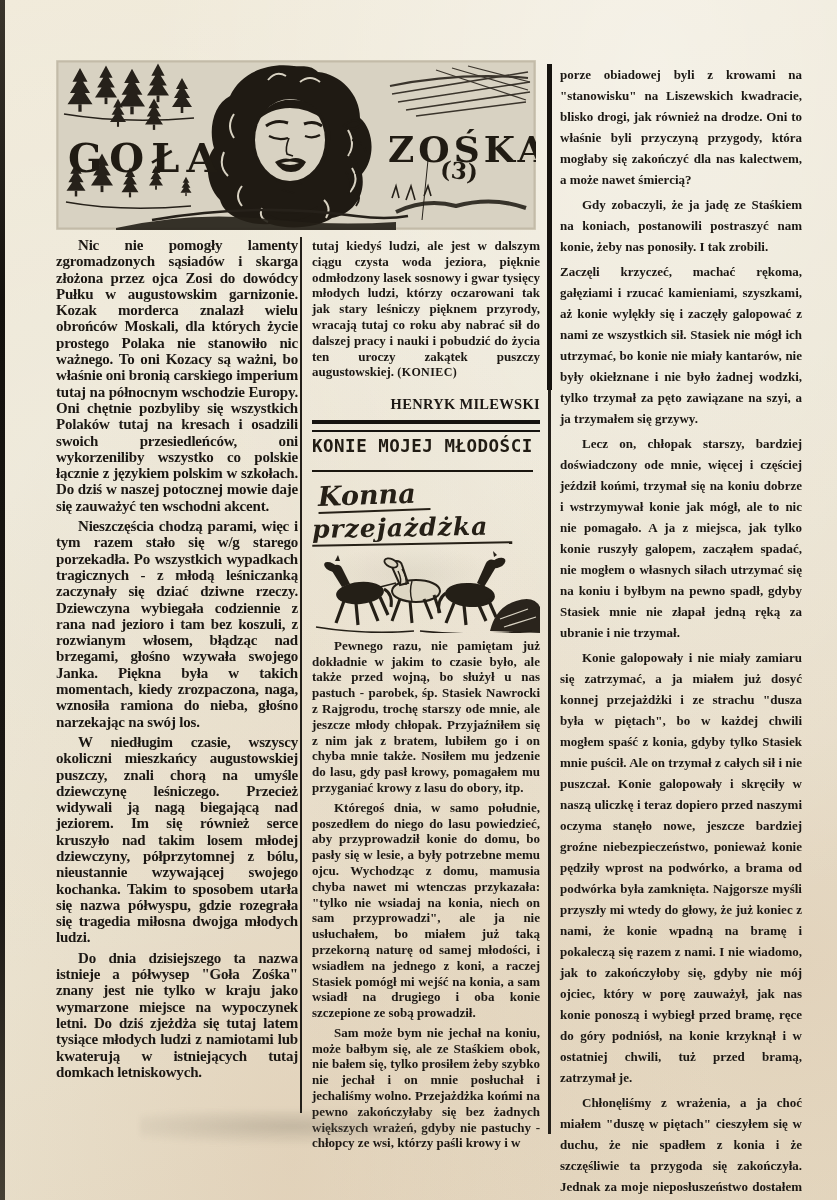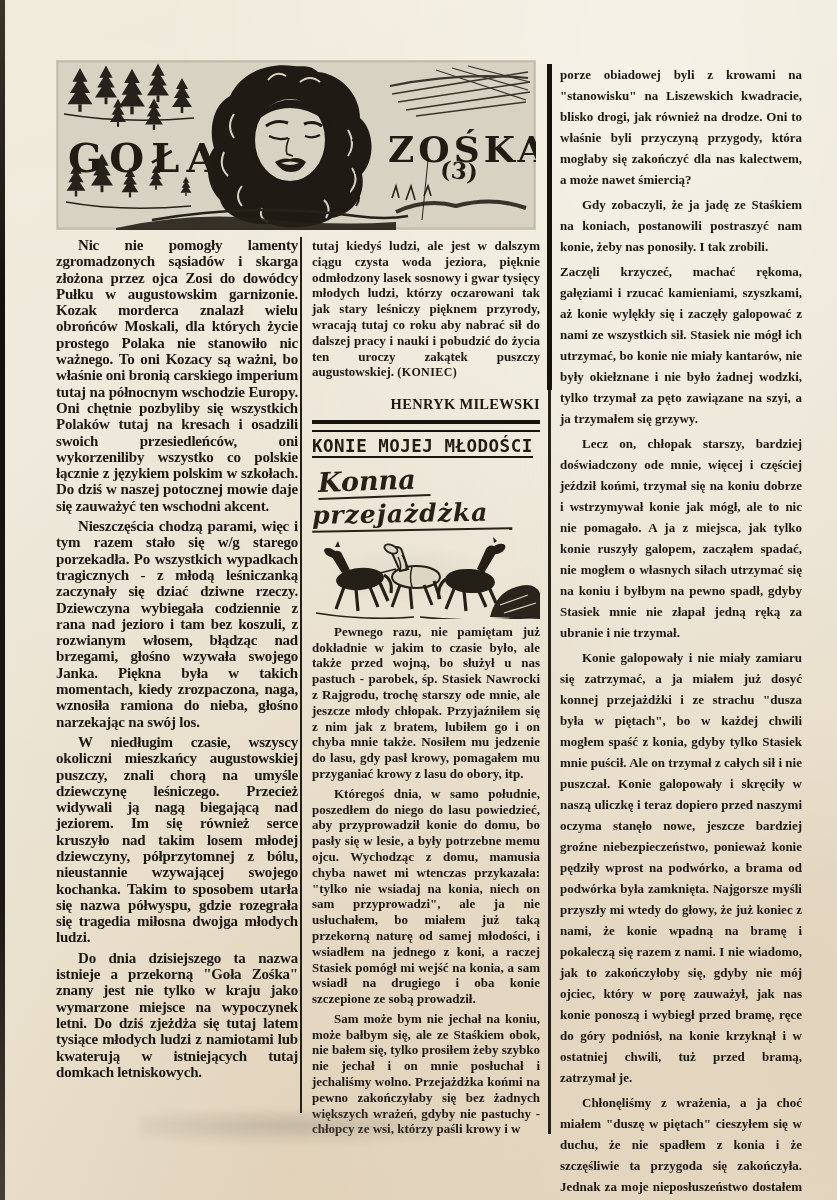--- a/index.html
+++ b/index.html
@@ -25,21 +25,21 @@
   .col2{left:312px;top:238px;width:228px;font-size:13px;line-height:15.8px;font-weight:bold;}
   .col3{left:560px;top:64px;width:242px;font-size:13px;line-height:21px;font-weight:bold;}
   .vrule{position:absolute;background:#24201a;}
   .vrule1{left:300px;top:237px;width:2px;height:876px;}
   .vrule2a{left:547px;top:64px;width:5px;height:326px;background:#15120e;}
   .vrule2b{left:548px;top:390px;width:3px;height:744px;}
   .byline{text-align:right;font-weight:bold;font-size:14.5px;letter-spacing:0.3px;margin-top:16px;}
   .koniec{font-size:12px;letter-spacing:0.4px;margin-top:32px;}
   .double-rule{height:6px;border-top:4px solid #16130f;border-bottom:2px solid #16130f;margin:7px 0 5px;}
   .section-header{font-family:"DejaVu Sans Mono", monospace;font-weight:bold;font-size:17.5px;
-    letter-spacing:0.5px;border-bottom:2px solid #1a160f;display:inline-block;padding-bottom:1px;
+    letter-spacing:0.5px;border-bottom:2px solid #1a160f;display:inline-block;padding-bottom:15px;
     margin:2px 0 2px;white-space:nowrap;color:#211c14;}
   .hand{font-family:"DejaVu Serif", serif;font-style:italic;font-weight:bold;color:#262017;}
   .hand1{font-size:27px;transform:rotate(-2deg);width:112px;border-bottom:2px solid #262017;
     margin:6px 0 1px 6px;line-height:30px;}
   .hand2{font-size:25px;transform:rotate(-1deg);width:200px;border-bottom:2px solid #262017;
     margin:1px 0 4px 0;letter-spacing:1px;line-height:30px;}
   .horses{display:block;margin:3px 0 5px;}
   .smudge{position:absolute;left:140px;top:1110px;width:360px;height:36px;
     background:radial-gradient(ellipse at 42% 45%, rgba(125,118,102,0.30), rgba(125,118,102,0) 70%);
     filter:blur(2px);}
@@ -122,21 +122,21 @@
       <text x="12" y="112" font-family="'DejaVu Serif', serif" font-size="40" font-weight="bold" letter-spacing="7" fill="#201b13">GOŁA</text>
       <text x="332" y="102" font-family="'DejaVu Serif', serif" font-size="36" font-weight="bold" letter-spacing="4" fill="#201b13">ZOŚKA</text>
       <text x="384" y="118" font-family="'DejaVu Serif', serif" font-size="23" font-weight="bold" fill="#201b13" transform="rotate(6 395 112)">(3)</text>
     </svg>
   </div>
 
   <div class="col col1">
     <p class="ind">Nic nie pomogły lamenty zgromadzonych sąsiadów i skarga złożona przez ojca Zosi do dowódcy Pułku w augustowskim garnizonie. Kozak morderca znalazł wielu obrońców Moskali, dla których życie prostego Polaka nie stanowiło nic ważnego. To oni Kozacy są ważni, bo właśnie oni bronią carskiego imperium tutaj na północnym wschodzie Europy. Oni chętnie pozbyliby się wszystkich Polaków tutaj na kresach i osadzili swoich przesiedleńców, oni wykorzeniliby wszystko co polskie łącznie z językiem polskim w szkołach. Do dziś w naszej potocznej mowie daje się zauważyć ten wschodni akcent.</p>
     <p class="ind">Nieszczęścia chodzą parami, więc i tym razem stało się w/g starego porzekadła. Po wszystkich wypadkach tragicznych - z młodą leśniczanką zaczynały się dziać dziwne rzeczy. Dziewczyna wybiegała codziennie z rana nad jezioro i tam bez koszuli, z rozwianym włosem, błądząc nad brzegami, głośno wzywała swojego Janka. Piękna była w takich momentach, kiedy zrozpaczona, naga, wznosiła ramiona do nieba, głośno narzekając na swój los.</p>
     <p class="ind">W niedługim czasie, wszyscy okoliczni mieszkańcy augustowskiej puszczy, znali chorą na umyśle dziewczynę leśniczego. Przecież widywali ją nagą biegającą nad jeziorem. Im się również serce kruszyło nad takim losem młodej dziewczyny, półprzytomnej z bólu, nieustannie wzywającej swojego kochanka. Takim to sposobem utarła się nazwa półwyspu, gdzie rozegrała się tragedia miłosna dwojga młodych ludzi.</p>
-    <p class="ind">Do dnia dzisiejszego ta nazwa istnieje a przekorną "Goła Zośka" znany jest nie tylko w kraju jako wymarzone miejsce na wypoczynek letni. Do dziś zjeżdża się tutaj latem tysiące młodych ludzi z namiotami lub kwaterują w istniejących tutaj domkach letniskowych.</p>
+    <p class="ind">Do dnia dzisiejszego ta nazwa istnieje a półwysep "Goła Zośka" znany jest nie tylko w kraju jako wymarzone miejsce na wypoczynek letni. Do dziś zjeżdża się tutaj latem tysiące młodych ludzi z namiotami lub kwaterują w istniejących tutaj domkach letniskowych.</p>
   </div>
 
   <div class="vrule vrule1"></div>
 
   <div class="col col2">
     <p><span>tutaj kiedyś ludzi, ale jest w dalszym ciągu czysta woda jeziora, pięknie odmłodzony lasek sosnowy i gwar tysięcy młodych ludzi, którzy oczarowani tak jak stary leśniczy pięknem przyrody, wracają tutaj co roku aby nabrać sił do dalszej pracy i nauki i pobudzić do życia ten uroczy zakątek puszczy augustowskiej. </span><span class="koniec">(KONIEC)</span></p>
     <div class="byline">HENRYK MILEWSKI</div>
     <div class="double-rule"></div>
     <div>
       <span class="section-header">KONIE MOJEJ MŁODOŚCI</span>

